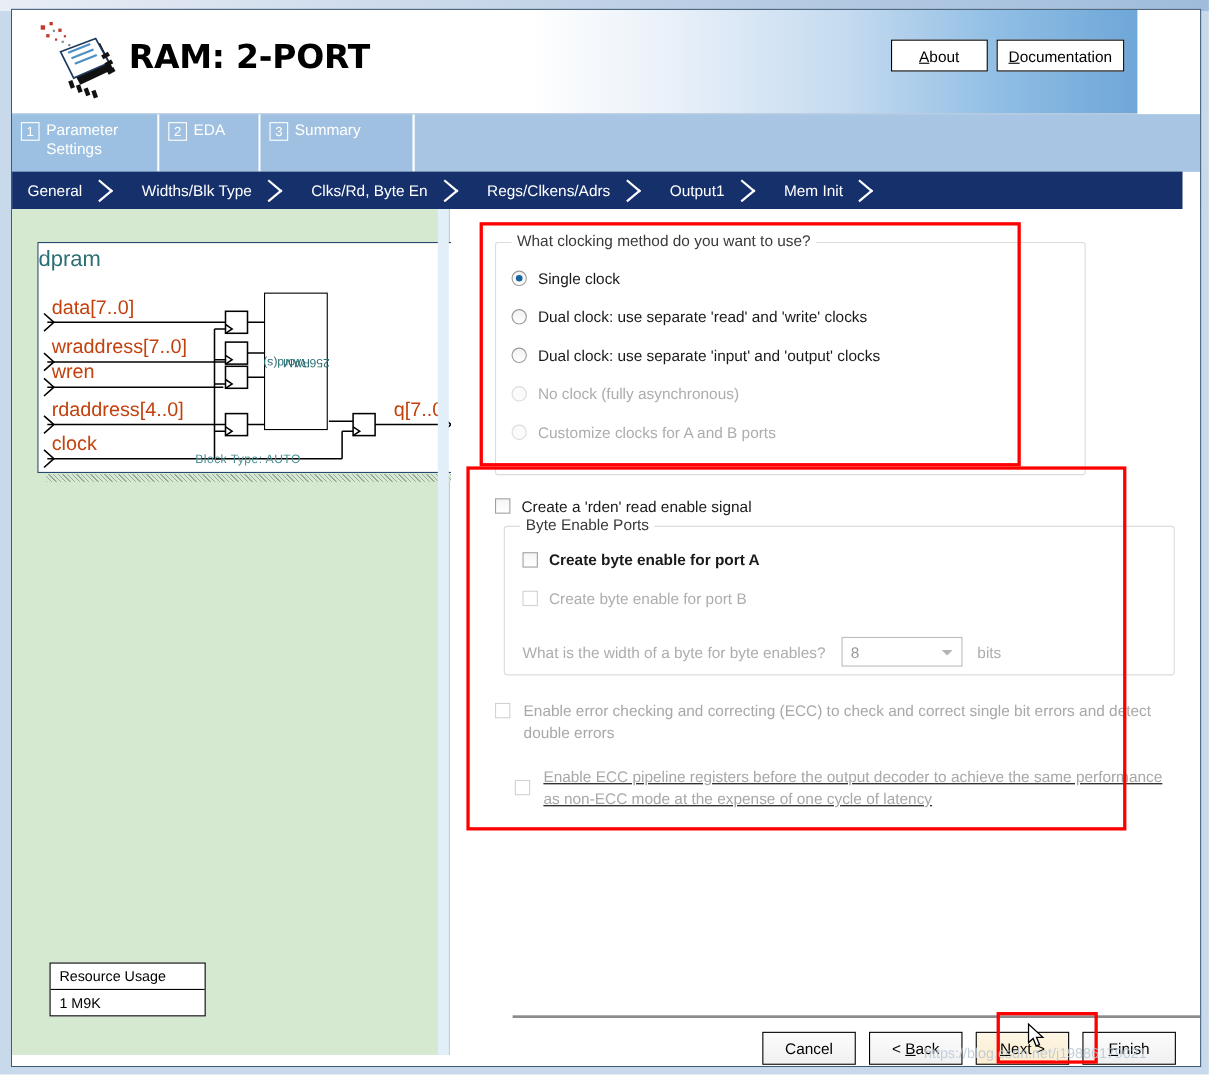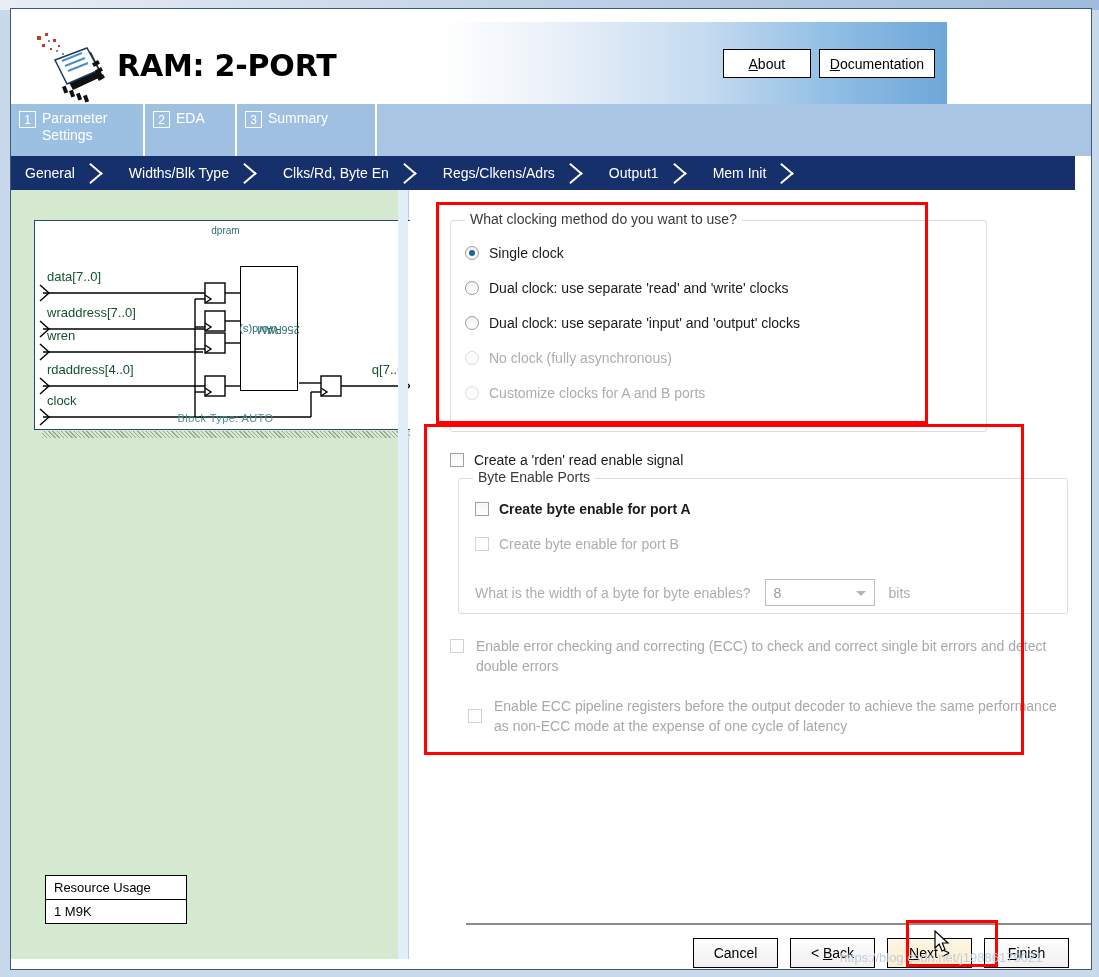--- a/index.html
+++ b/index.html
@@ -29,21 +29,21 @@
     position: absolute;
     left: 10px; top: 8px;
     width: 1082px; height: 962px;
     border: 1px solid #3c5a78;
     background: #ffffff;
     overflow: hidden;
   }
 
   
   .header {
-    position: absolute; left: 0; top: 13px; width: 936px; height: 95px;
+    position: absolute; left: 0; top: 0; width: 1023px; height: 95px;
     background: linear-gradient(to right,
         #ffffff 0%, #ffffff 46%, #eaf1f9 58%,
         #c5dbf0 74%, #8fbde4 88%, #6ea7d8 100%);
     border-bottom: 1px solid #a9bdd4;
   }
   .logo {
     position: absolute; left: 18px; top: 8px; width: 88px; height: 80px;
   }
   .title {
     position: absolute; left: 106px; top: 26px;
@@ -141,30 +141,30 @@
   }
   .schem-shadow {
     position: absolute; left: 31px; top: 241px; width: 383px; height: 7px;
     background: repeating-linear-gradient(45deg,#9aa79a 0 1px,#d5e8d0 1px 3px);
   }
   .schem-shadow-r {
     position: absolute; left: 406px; top: 38px; width: 7px; height: 210px;
     background: repeating-linear-gradient(45deg,#9aa79a 0 1px,#d5e8d0 1px 3px);
   }
   .schem-title {
-    position: absolute; top: 4px; left: 0; right: 0; text-align: center;
-    font-size: 10px; color: #2a6f73;
+    position: absolute; top: 4px; left: 0; right: 0; 
+    font-size: 20px; color: #2a6f73;
     font-family: "Liberation Sans", sans-serif;
   }
   .schem-foot {
     position: absolute; bottom: 5px; left: 0; right: 0; text-align: center;
     font-size: 11px; color: #4b8f93; letter-spacing: .4px;
   }
   .port-lbl {
-    position: absolute; font-size: 13px; color: #14532d;
+    position: absolute; font-size: 18px; color: #c2410c;
     font-family: "Liberation Sans", sans-serif;
     white-space: nowrap;
   }
   .ram-core {
     position: absolute; left: 205px; top: 45px; width: 58px; height: 125px;
     border: 1px solid #000000; background: #ffffff;
   }
   .ram-core span {
     position: absolute; left: 50%; top: 50%;
     transform: translate(-50%,-50%) rotate(-90deg);
@@ -244,21 +244,21 @@
   .combo .arrow {
     position: absolute; right: 8px; top: 11px;
     width: 0; height: 0;
     border-left: 5px solid transparent;
     border-right: 5px solid transparent;
     border-top: 5px solid #b4b4b4;
   }
 
   
   #ecc1 { left: 40px; top: 446px; width: 600px; display: flex; gap: 12px; align-items: flex-start; }
-  #ecc2 { left: 58px; top: 506px; width: 590px; display: flex; gap: 12px; align-items: center; }
+  #ecc2 { left: 58px; top: 506px; width: 590px; display: flex; gap: 12px; align-items: center; text-decoration: underline; }
   .ecc-text { font-size: 14px; color: #a8a8a8; line-height: 20px; }
 
   
   .sep {
     position: absolute; left: 455px; top: 914px; width: 630px; height: 3px;
     background: linear-gradient(to bottom,#8c8c8c 0 2px,#ffffff 2px 3px);
   }
   .footer-btns { position: absolute; right: 22px; top: 929px; display: flex; gap: 12px; }
   .btn {
     width: 85px; height: 30px;

